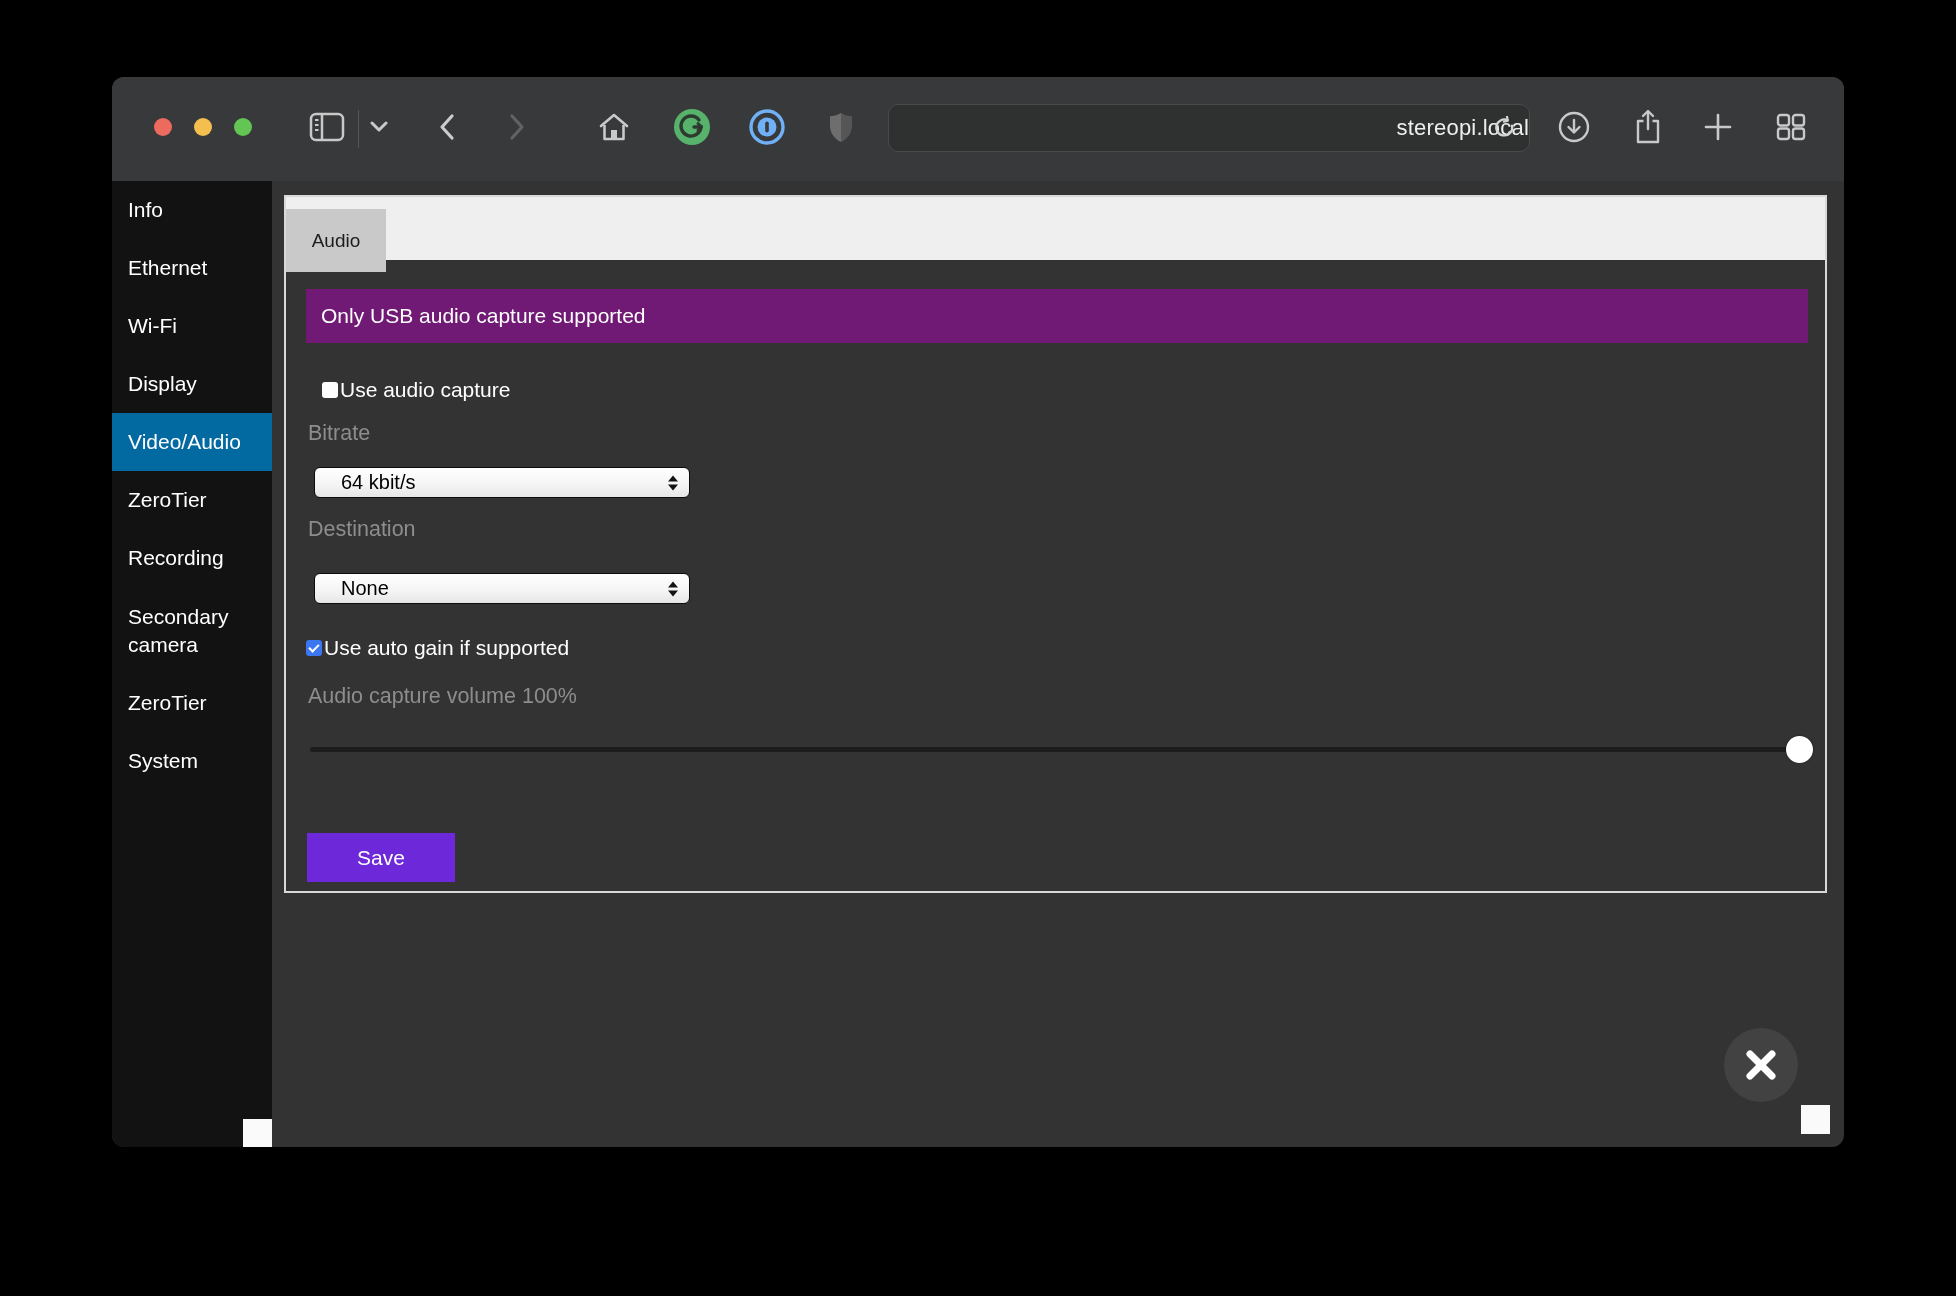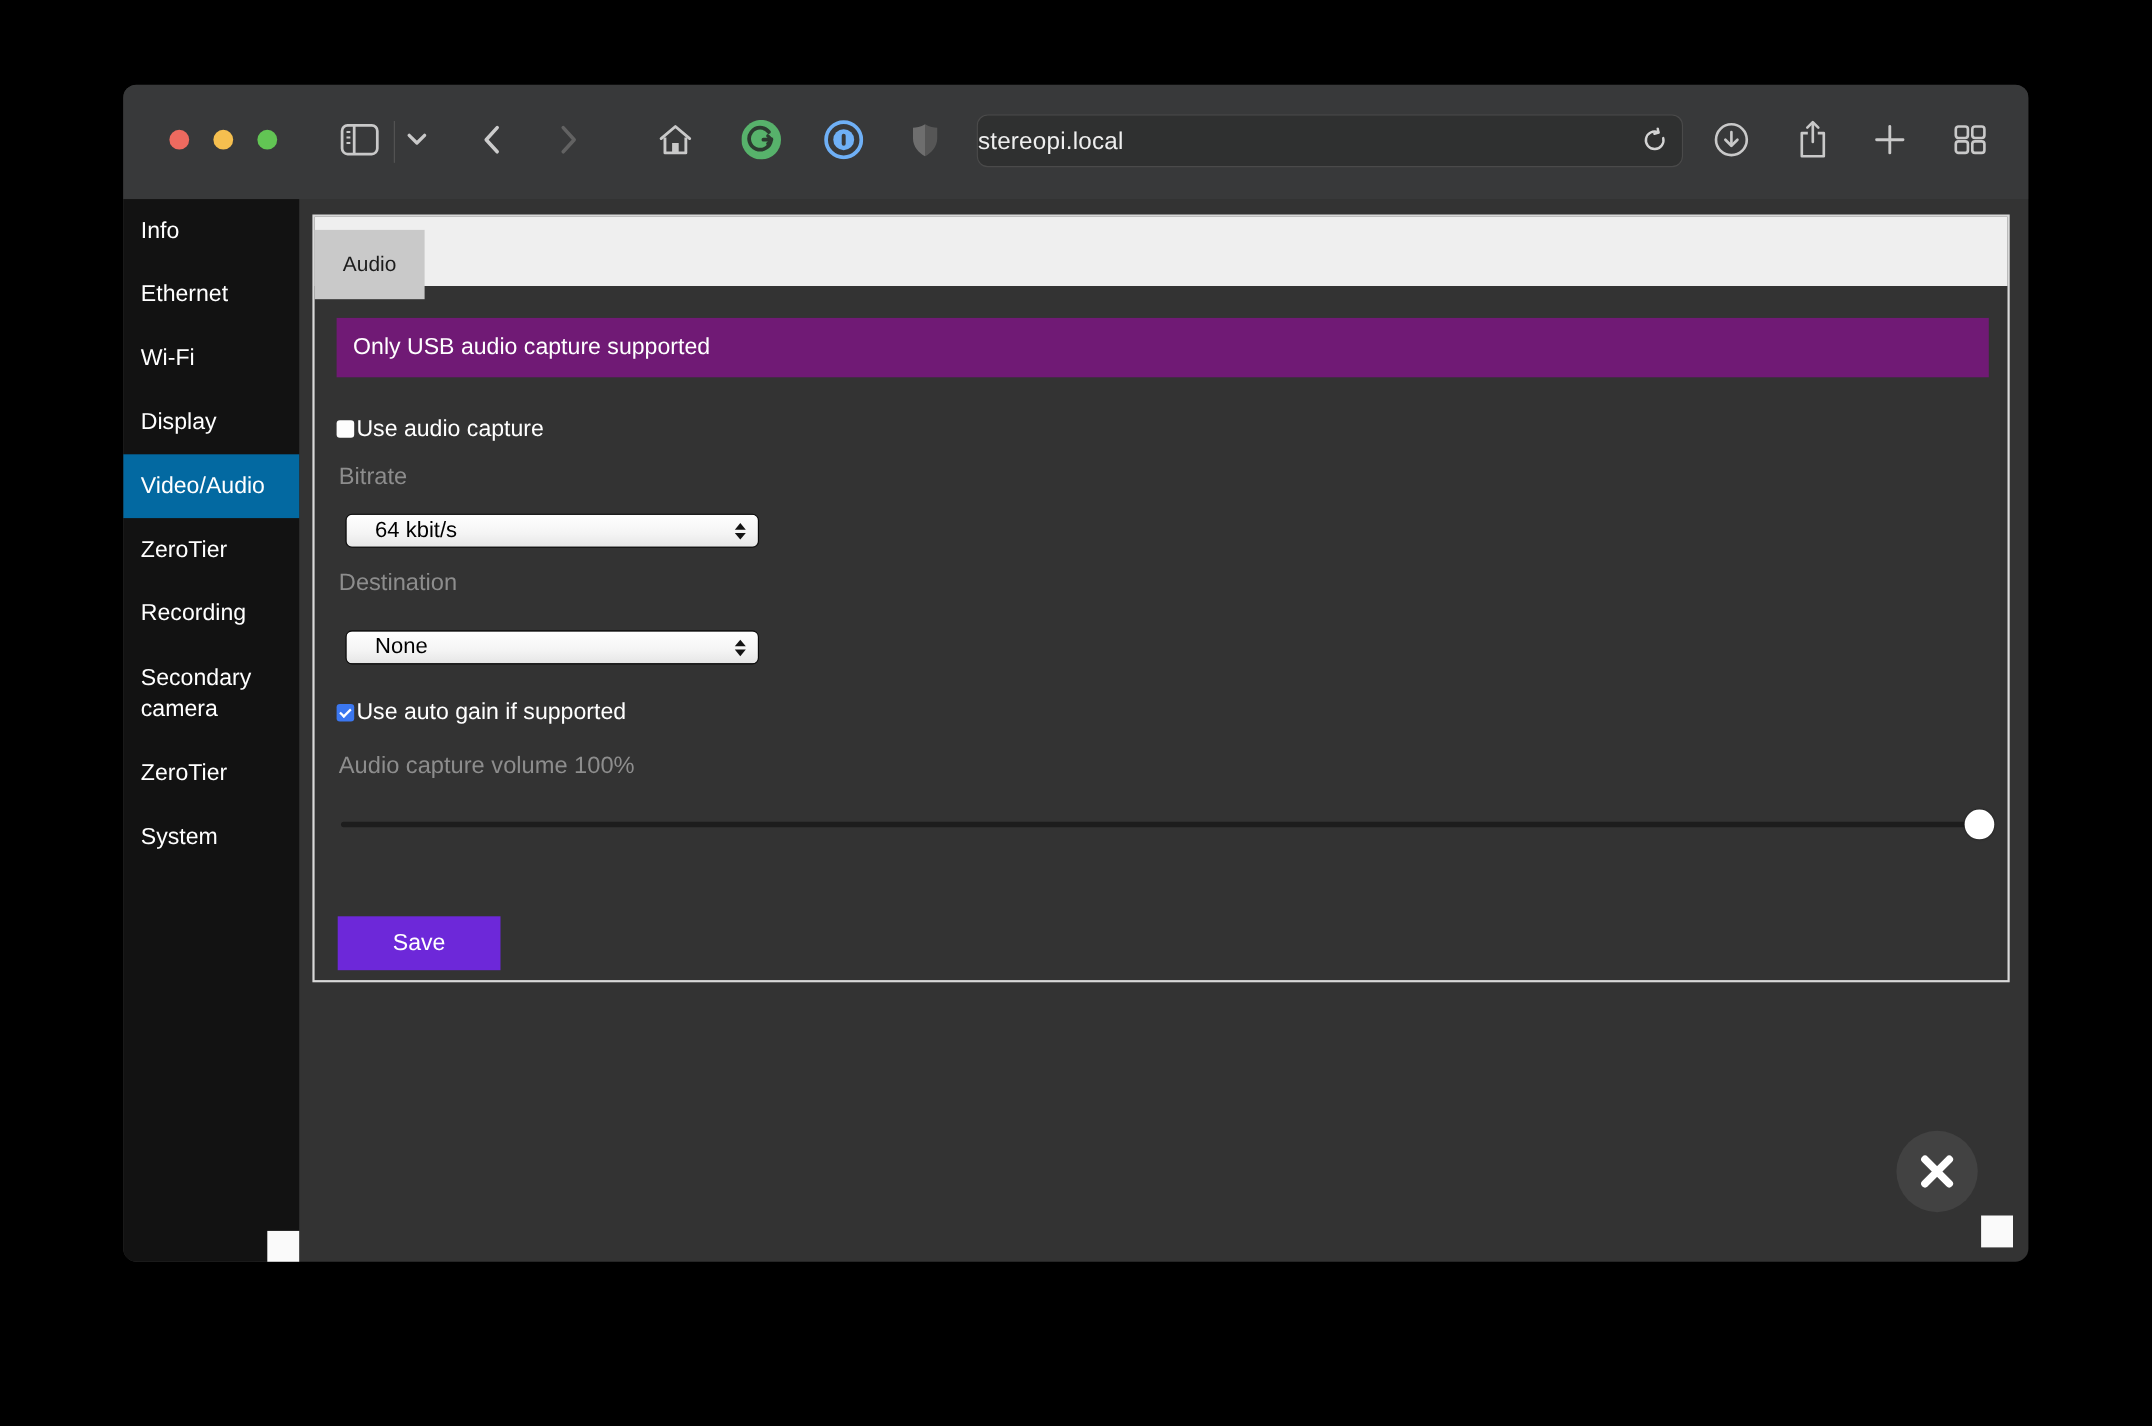--- a/index.html
+++ b/index.html
@@ -12,42 +12,42 @@
   
   .toolbar { position:absolute; left:0; top:0; width:100%; height:104px; background:#38393a; }
   .tl { position:absolute; top:41px; width:18px; height:18px; border-radius:50%; }
   .tl.red { left:42px; background:#ed6a5f; }
   .tl.yellow { left:82px; background:#f5bf4f; }
   .tl.green { left:122px; background:#62c554; }
   .tb-icon { position:absolute; display:flex; align-items:center; justify-content:center; }
   .tb-divider { position:absolute; left:246px; top:33px; width:1px; height:38px; background:#565656; }
   .urlbar { position:absolute; left:776px; top:27px; width:642px; height:48px;
             background:#2f3030; border:1px solid #4a4a4a; border-radius:10px;
-            display:flex; align-items:center; justify-content:flex-start; }
+            display:flex; align-items:center; justify-content:flex-end; }
   .urlbar .url-text { color:#eeeeee; font-size:22px; letter-spacing:.2px; }
   .urlbar .reload { position:absolute; right:12px; top:50%; transform:translateY(-50%); width:24px; height:24px; }
 
   
   .sidebar { position:absolute; left:0; top:104px; width:160px; height:966px; background:#121212; }
   .side-item { width:160px; height:58px; display:flex; align-items:center;
                padding-left:16px; color:#fff; font-size:21px; cursor:default; }
   .side-item .lbl { display:block; width:126px; line-height:28px; }
   .side-item.selected { background:#0369a1; }
   .side-item.tall { height:87px; }
 
   
   .panel { position:absolute; left:172px; top:118px; width:1543px; height:698px;
            border:2px solid #d9d9d9; background:#333333; }
   .tabbar { position:absolute; left:0; top:0; right:0; height:63px; background:#efefef; }
   .tab { position:absolute; left:0; top:0; width:100px; height:63px; background:#c9c9c9;
          display:flex; align-items:center; justify-content:center; color:#1c1c1c; font-size:19px;margin-top:12px; }
   .alert { position:absolute; left:20px; top:92px; right:17px; height:54px;
            display:flex; align-items:center; padding-left:15px; color:#fff; font-size:21px; }
   .chk-row { position:absolute; left:20px; display:flex; align-items:center; }
-  .chk-row.row1 { top:181px; }
+  .chk-row.row1 { top:181px;margin-left:16px; }
   .chk-row.row2 { top:439px; }
   .checkbox { position:relative; width:16px; height:16px; border-radius:3px;
               background:#fdfdfd; margin-right:2px; flex:0 0 auto; }
   .checkbox.checked { background:#3b77f0; }
   .checkbox.checked::after { content:""; position:absolute; left:3px; top:3.5px; width:8px; height:4px;
               border-left:2.5px solid #fff; border-bottom:2.5px solid #fff; transform:rotate(-45deg); }
   .chk-label { color:#fff; font-size:21px; }
   .field-label { position:absolute; left:22px; color:#8d8d8d; font-size:21.5px; }
   .fl-bitrate { top:224px; }
   .fl-dest { top:320px; }

